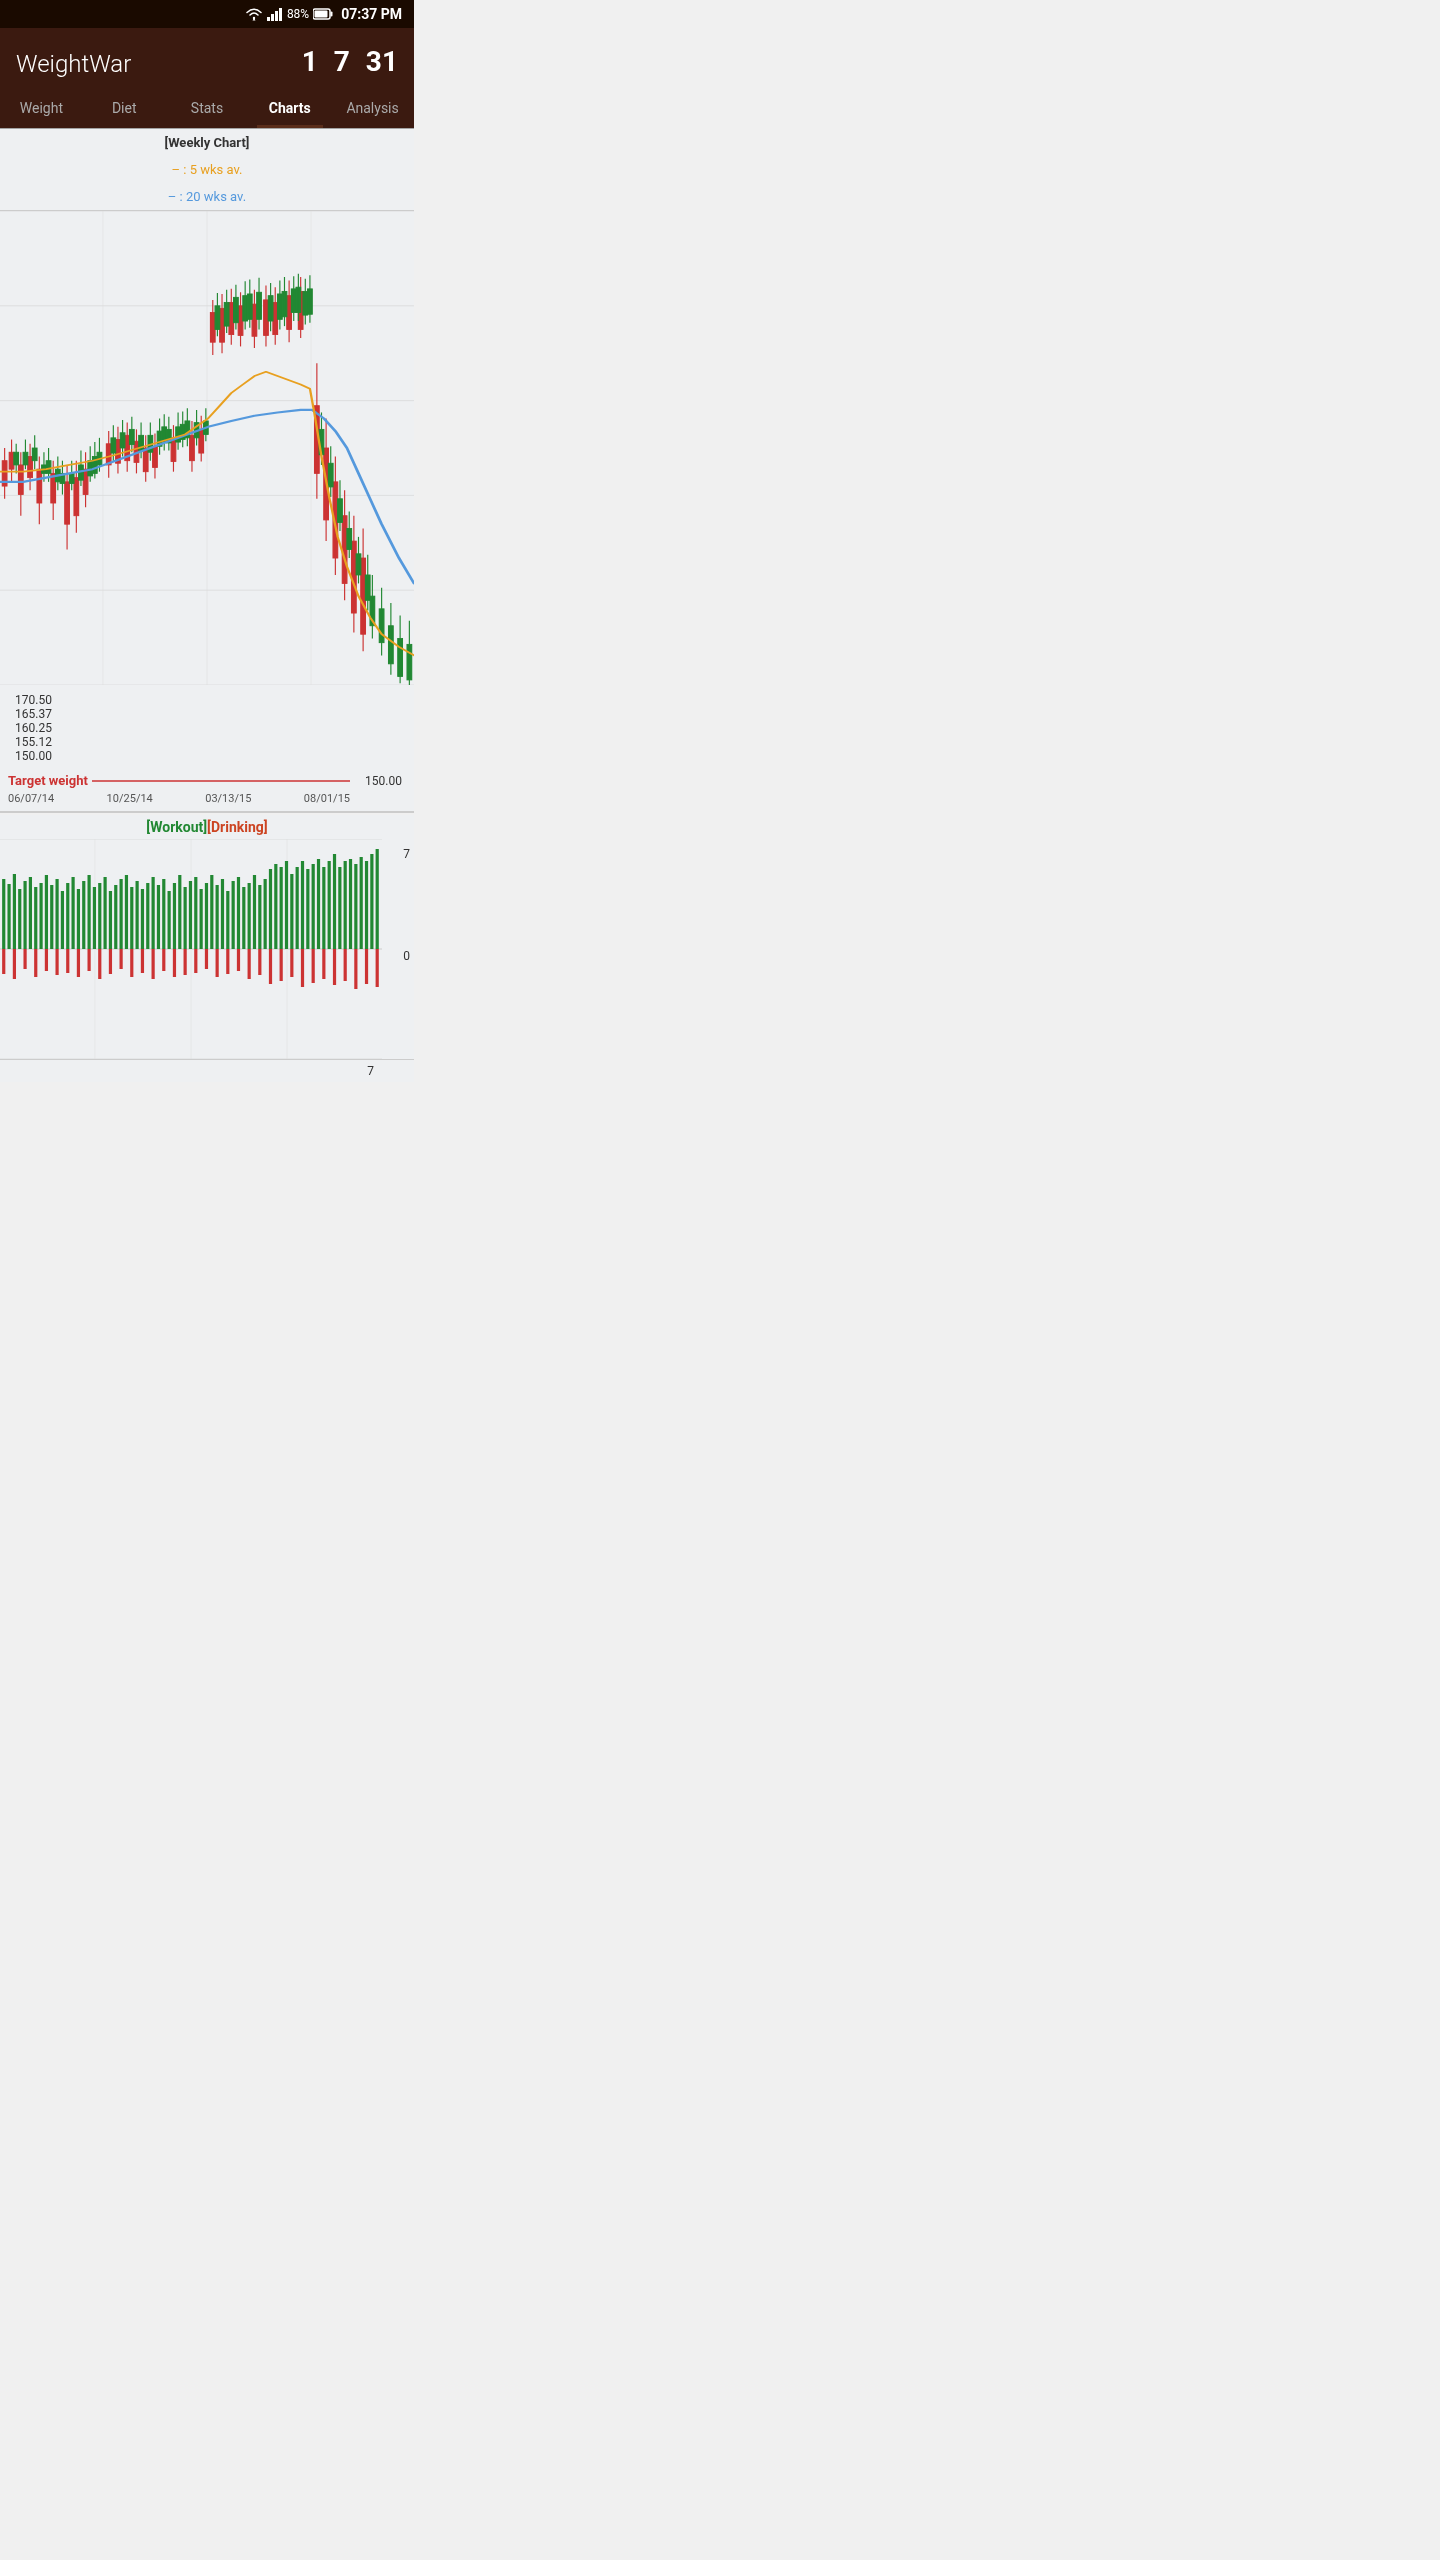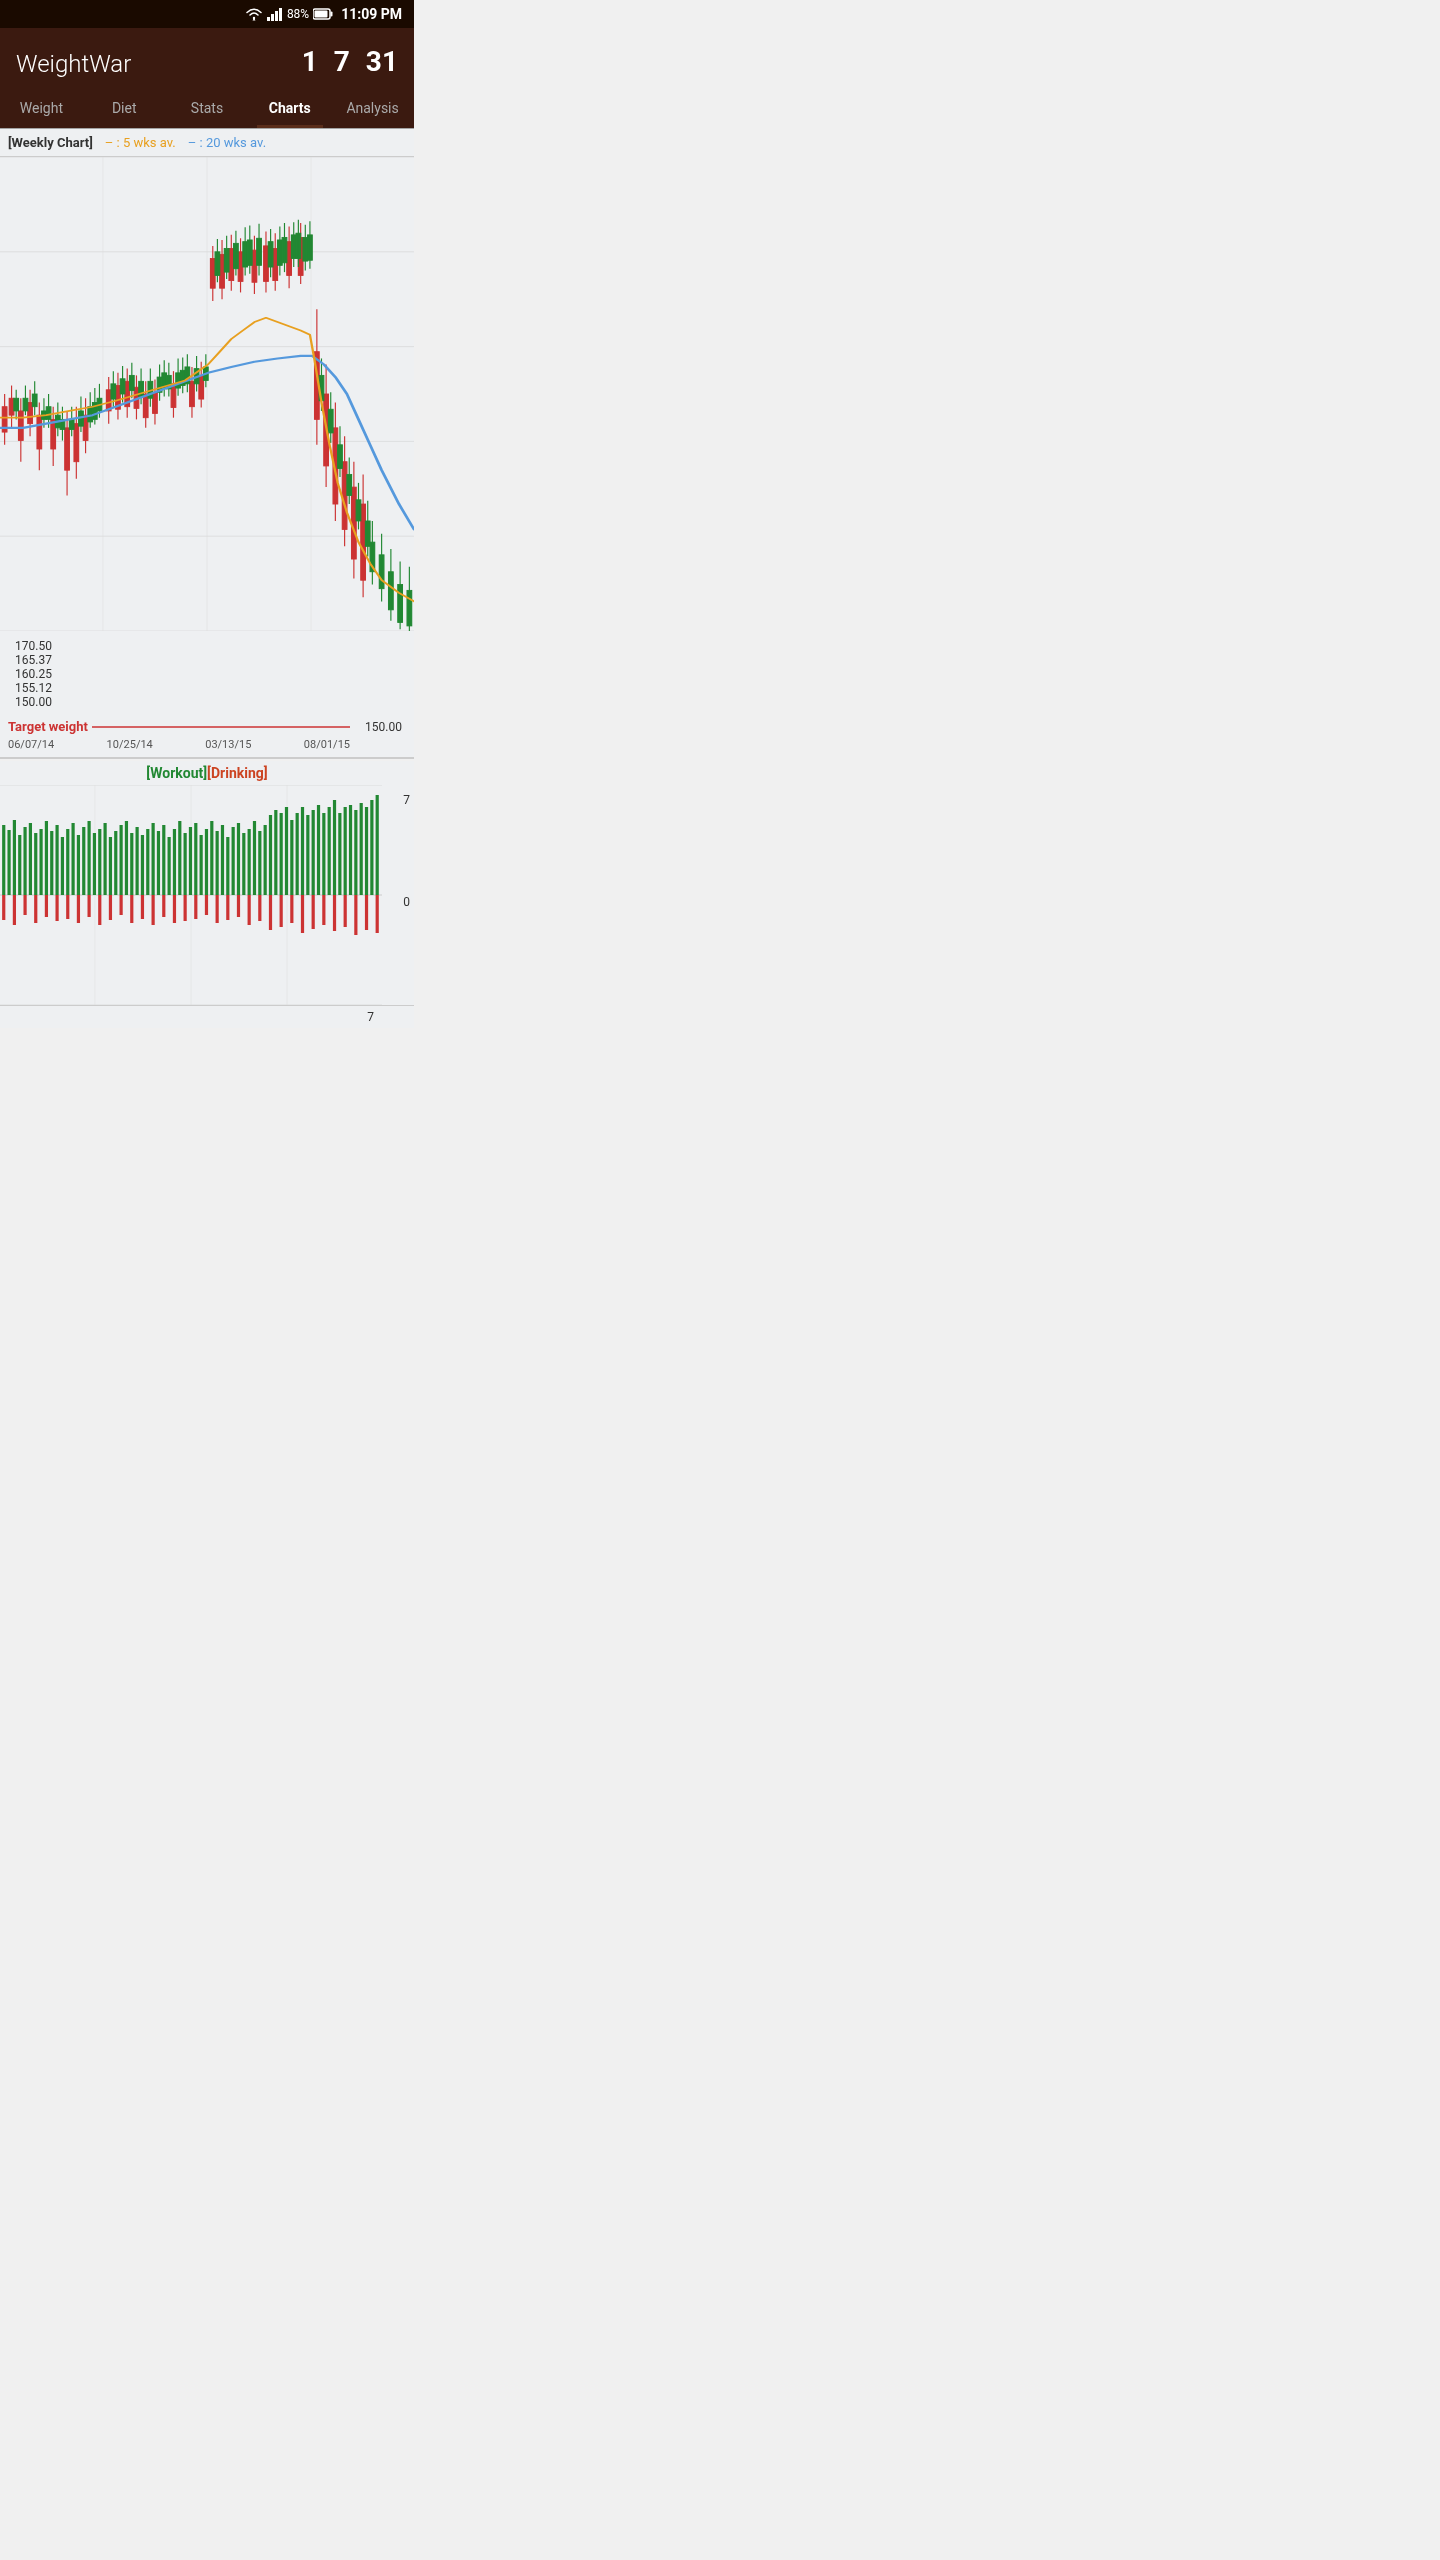--- a/index.html
+++ b/index.html
@@ -74,20 +74,21 @@
       position: relative;
     }
 
     .chart-legend {
       display: flex;
       align-items: center;
       padding: 6px 8px;
       font-size: 13px;
       gap: 12px;
       border-bottom: 1px solid #ccc;
+      flex-direction: column;
     }
     .legend-label { color: #333; font-weight: bold; }
     .legend-orange { color: #e8a020; }
     .legend-blue { color: #5599dd; }
 
     .chart-wrapper {
       display: flex;
       position: relative;
       height: 560px;
       flex-direction: column;
@@ -179,21 +180,21 @@
       <rect x="8" y="4" width="3" height="10" fill="white"></rect>
       <rect x="12" y="1" width="3" height="13" fill="white"></rect>
     </svg>
 
     <span style="font-size:12px;">88%</span>
     <svg width="20" height="12" viewBox="0 0 20 12">
       <rect x="0" y="1" width="17" height="10" rx="2" stroke="white" fill="none" stroke-width="1.5"></rect>
       <rect x="17.5" y="3.5" width="2" height="5" rx="1" fill="white"></rect>
       <rect x="1.5" y="2.5" width="13" height="7" rx="1" fill="white"></rect>
     </svg>
-    <span style="font-size:14px; font-weight:bold; margin-left:4px;">11:09 PM</span>
+    <span style="font-size:14px; font-weight:bold; margin-left:4px;">07:37 PM</span>
   </div>
 </div>
 
 <div class="header">
   <div class="header-title">WeightWar</div>
   <div class="header-numbers">
     <span class="header-num">1</span>
     <span class="header-num">7</span>
     <span class="header-num">31</span>
   </div>

